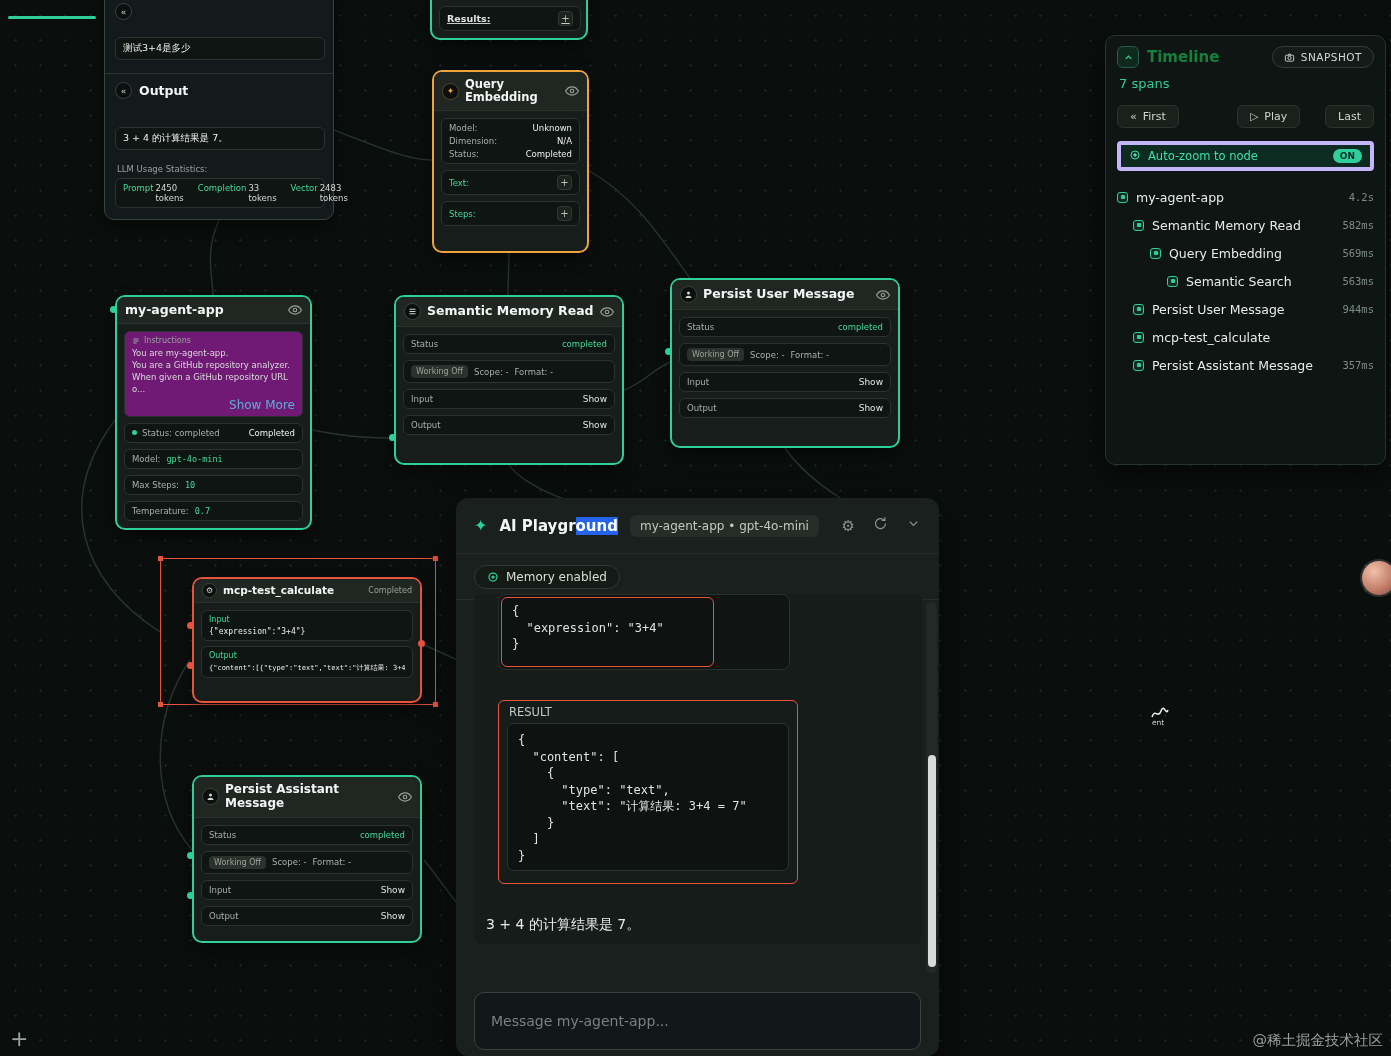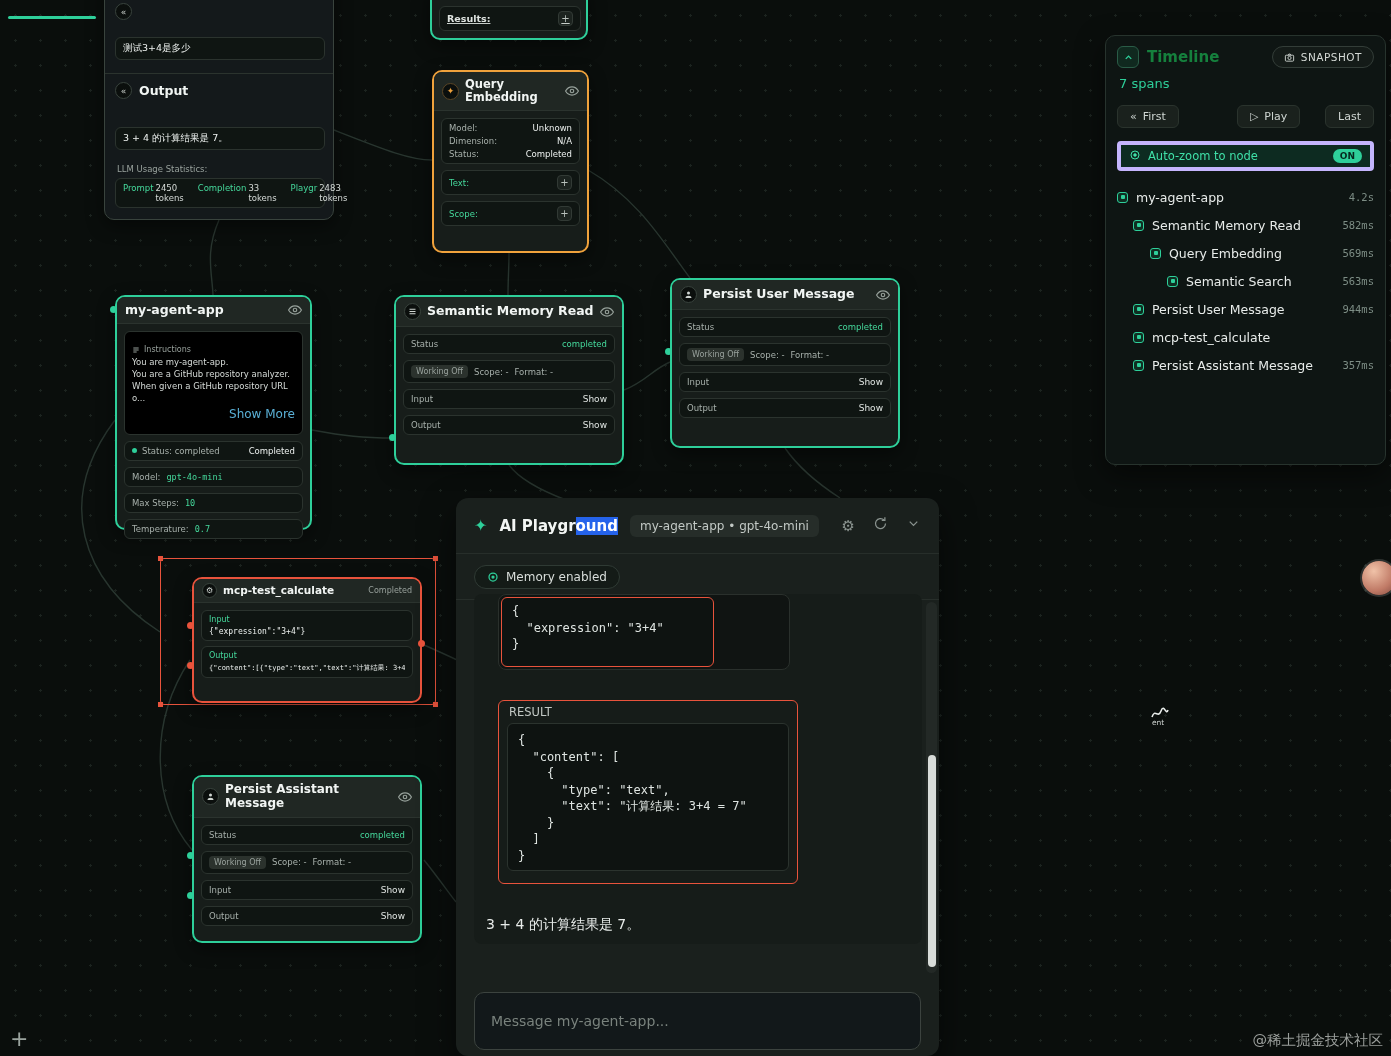--- a/index.html
+++ b/index.html
@@ -120,21 +120,21 @@
   .pg-input::placeholder { color:#79827d; }
 
   
   .topline { position:absolute; left:8px; top:16px; width:88px; height:3px; background:#2ecf9a; border-radius:2px; z-index:4; }
   .avatar { position:absolute; left:1362px; top:561px; width:34px; height:34px; border-radius:50%; z-index:7;
             background:radial-gradient(circle at 35% 30%, #f0c2a8, #c07a66 60%, #7e4a40); box-shadow:0 0 0 2px rgba(255,255,255,.15); }
   .cursor-w { position:absolute; left:1150px; top:706px; z-index:6; display:flex; flex-direction:column; align-items:flex-start; }
   .cursor-lab { font-size:7.5px; color:#cfd4d1; margin-top:-2px; margin-left:2px; }
   .watermark { position:absolute; right:8px; bottom:6px; font-size:14.5px; color:#9b9f9c; z-index:8; }
   .zoom-plus { position:absolute; left:10px; top:1026px; font-size:22px; color:#9aa39e; z-index:6; cursor:pointer; }
-  .instr-box { background:#000000; border:1px solid #2b332e; border-radius:6px; padding:13px 7px; }
+  .instr-box { background:#701a75; border:1px solid #2b332e; border-radius:6px; padding:4px 7px; }
   .instr-lab { font-size:8px; color:#98a19c; margin-bottom:3px; display:flex; align-items:center; gap:4px; }
   .instr-txt { font-size:8.5px; color:#d6dbd8; line-height:1.4; white-space:pre-line; }
   .show-more { font-size:12px; color:#5ab0d6; text-align:right; margin-top:2px; cursor:pointer; }
   .divline { height:1px; background:#2b332e; margin:0; }
 </style>
 </head>
 <body>
 
 <div id="stage">
 
@@ -176,21 +176,21 @@
     <div class="pill usage" style="position:absolute; left:10px; top:217px; width:210px;">
       <div>
         <span class="u-lab">Prompt</span>
         <span class="u-val">2450 tokens</span>
       </div>
       <div>
         <span class="u-lab">Completion</span>
         <span class="u-val">33 tokens</span>
       </div>
       <div>
-        <span class="u-lab">Playgr</span>
+        <span class="u-lab">Vector</span>
         <span class="u-val">2483 tokens</span>
       </div>
     </div>
   </div>
 
   <div class="node b-green" style="left:430px; top:-16px; width:158px; height:56px;">
     <div class="pill sp" style="position:absolute; left:7px; top:20px; width:142px;text-decoration:underline;">
       <span class="lab" style="font-weight:700; color:#dfe4e1;">Results:</span>
       <span class="plusbox">+</span>
     </div>
@@ -220,21 +220,21 @@
         <div class="sp" style="display:flex;">
           <span class="lab">Status:</span>
           <span class="val">Completed</span>
         </div>
       </div>
       <div class="pill sp">
         <span class="gt tiny">Text:</span>
         <span class="plusbox">+</span>
       </div>
       <div class="pill sp">
-        <span class="gt tiny">Scope:</span>
+        <span class="gt tiny">Steps:</span>
         <span class="plusbox">+</span>
       </div>
     </div>
   </div>
 
   <div class="node b-green" style="left:115px; top:295px; width:197px; height:235px;">
     <div class="nhdr">
       <span class="nttl" style="font-size:12.5px;">my-agent-app</span>
       <span class="eye">
         <svg width="14" height="14" viewBox="0 0 24 24" fill="none" stroke="#96a09a" stroke-width="2">

